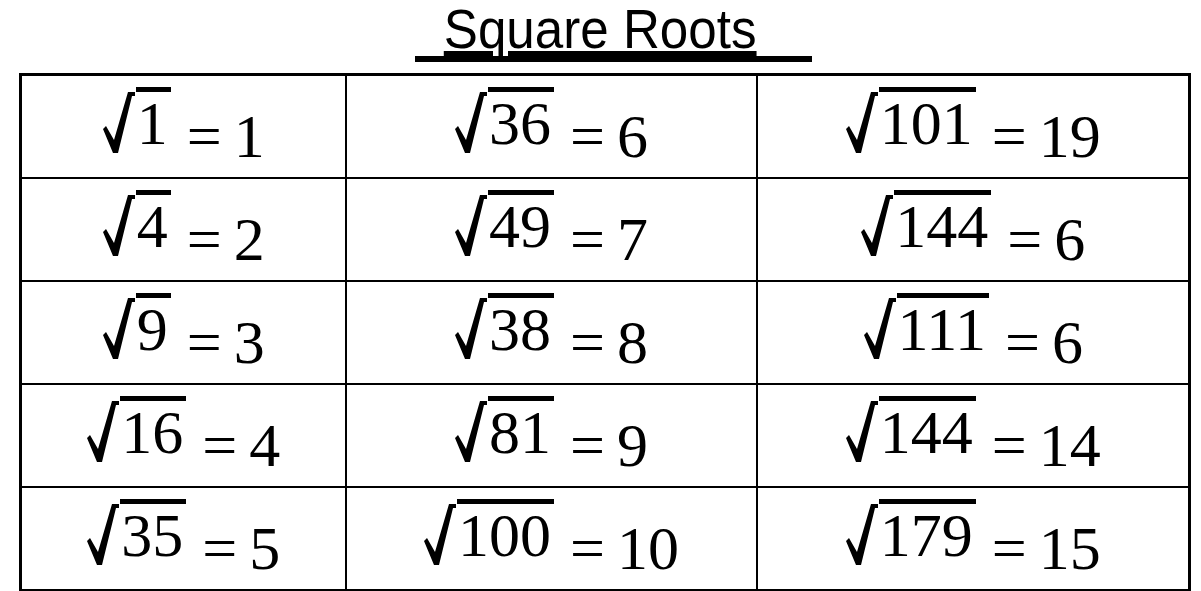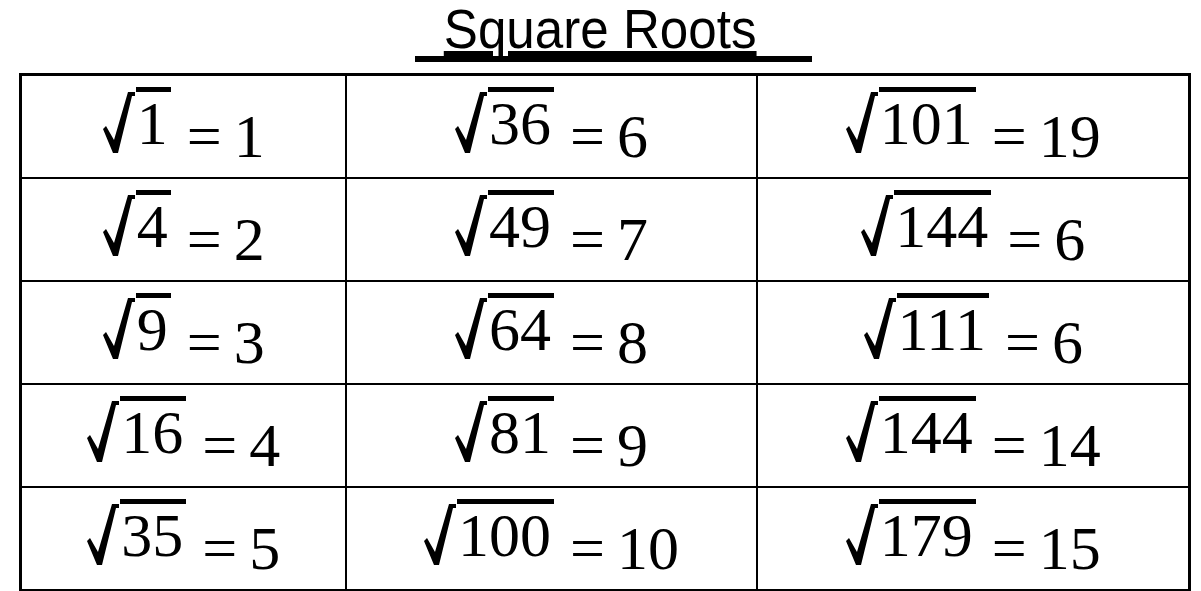--- a/index.html
+++ b/index.html
@@ -246,21 +246,21 @@
           </span>
         </td>
         <td>
           <span class="expr">
             <span class="radical">
               <span class="radsign">
                 <svg width="34" height="70" viewBox="0 0 34 70" aria-hidden="true">
                   <path d="M1 42 L4 39 L12 53 L26 5 L33 5 L33 9 L30 9 L16 66 L11 66 Z" fill="#000"></path>
                 </svg>
               </span>
-              <span class="radicand">64</span>
+              <span class="radicand">38</span>
             </span>
             <span class="eqsign">=</span>
             <span class="result">8</span>
           </span>
         </td>
         <td>
           <span class="expr">
             <span class="radical">
               <span class="radsign">
                 <svg width="34" height="70" viewBox="0 0 34 70" aria-hidden="true">

